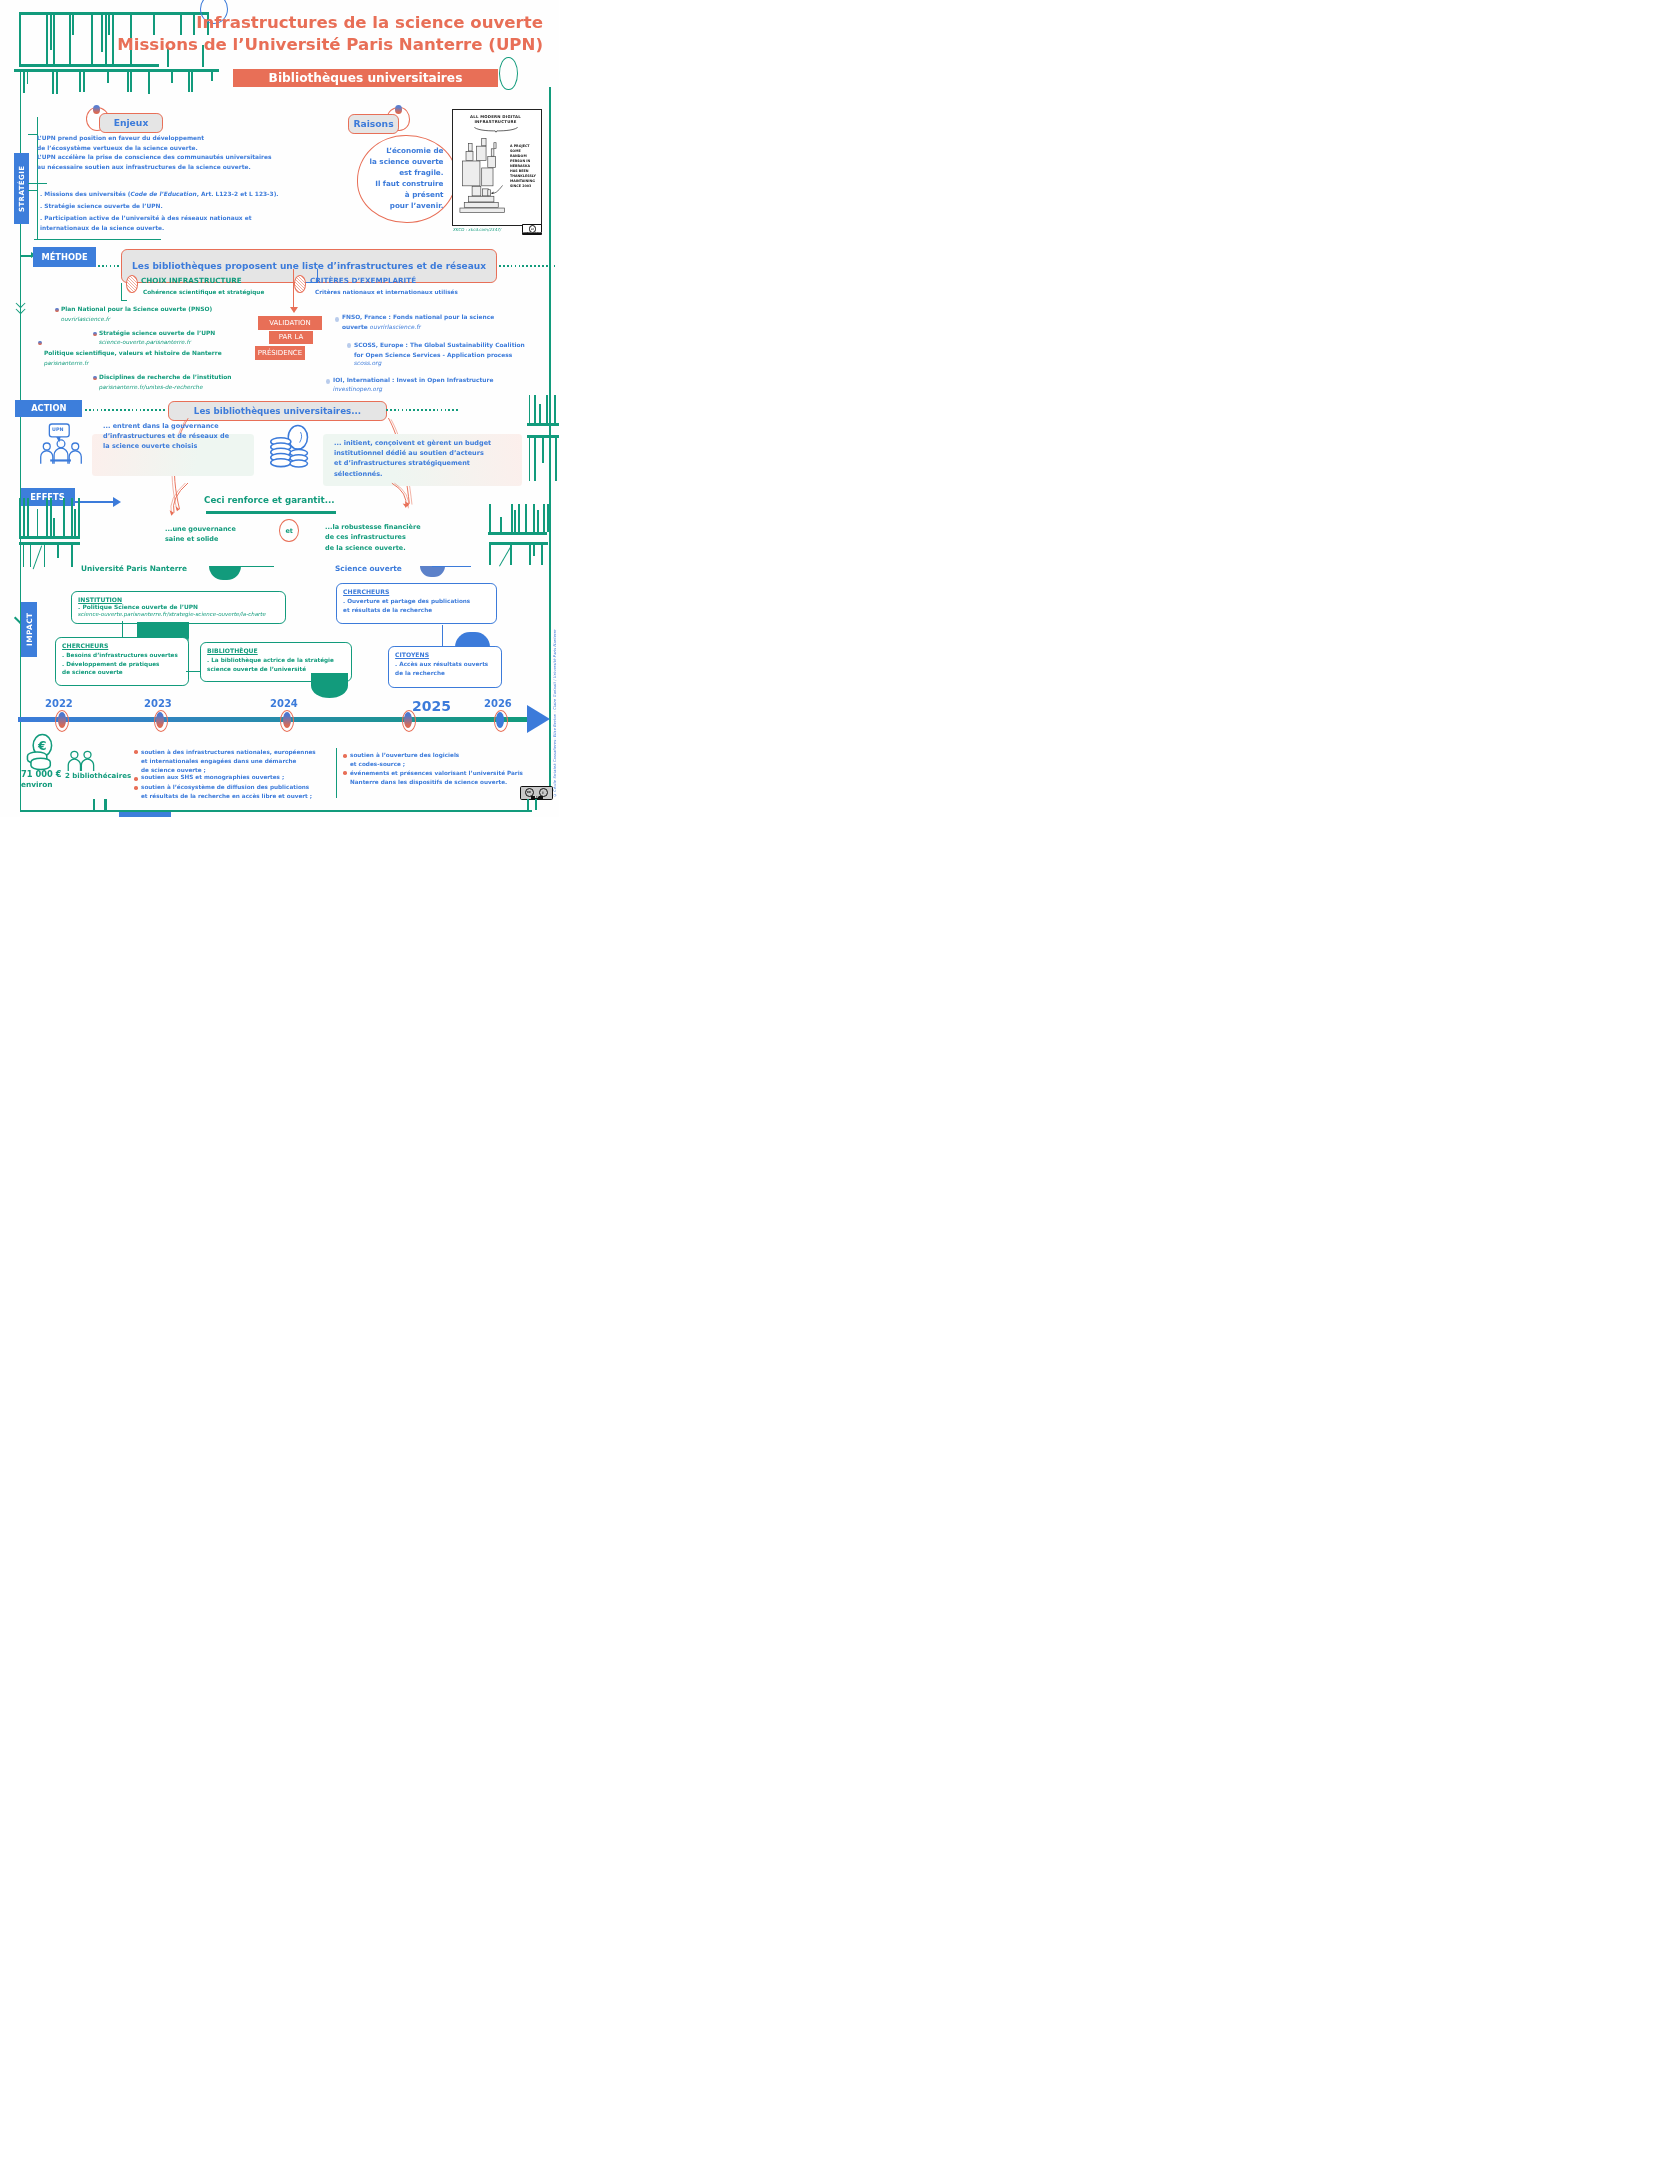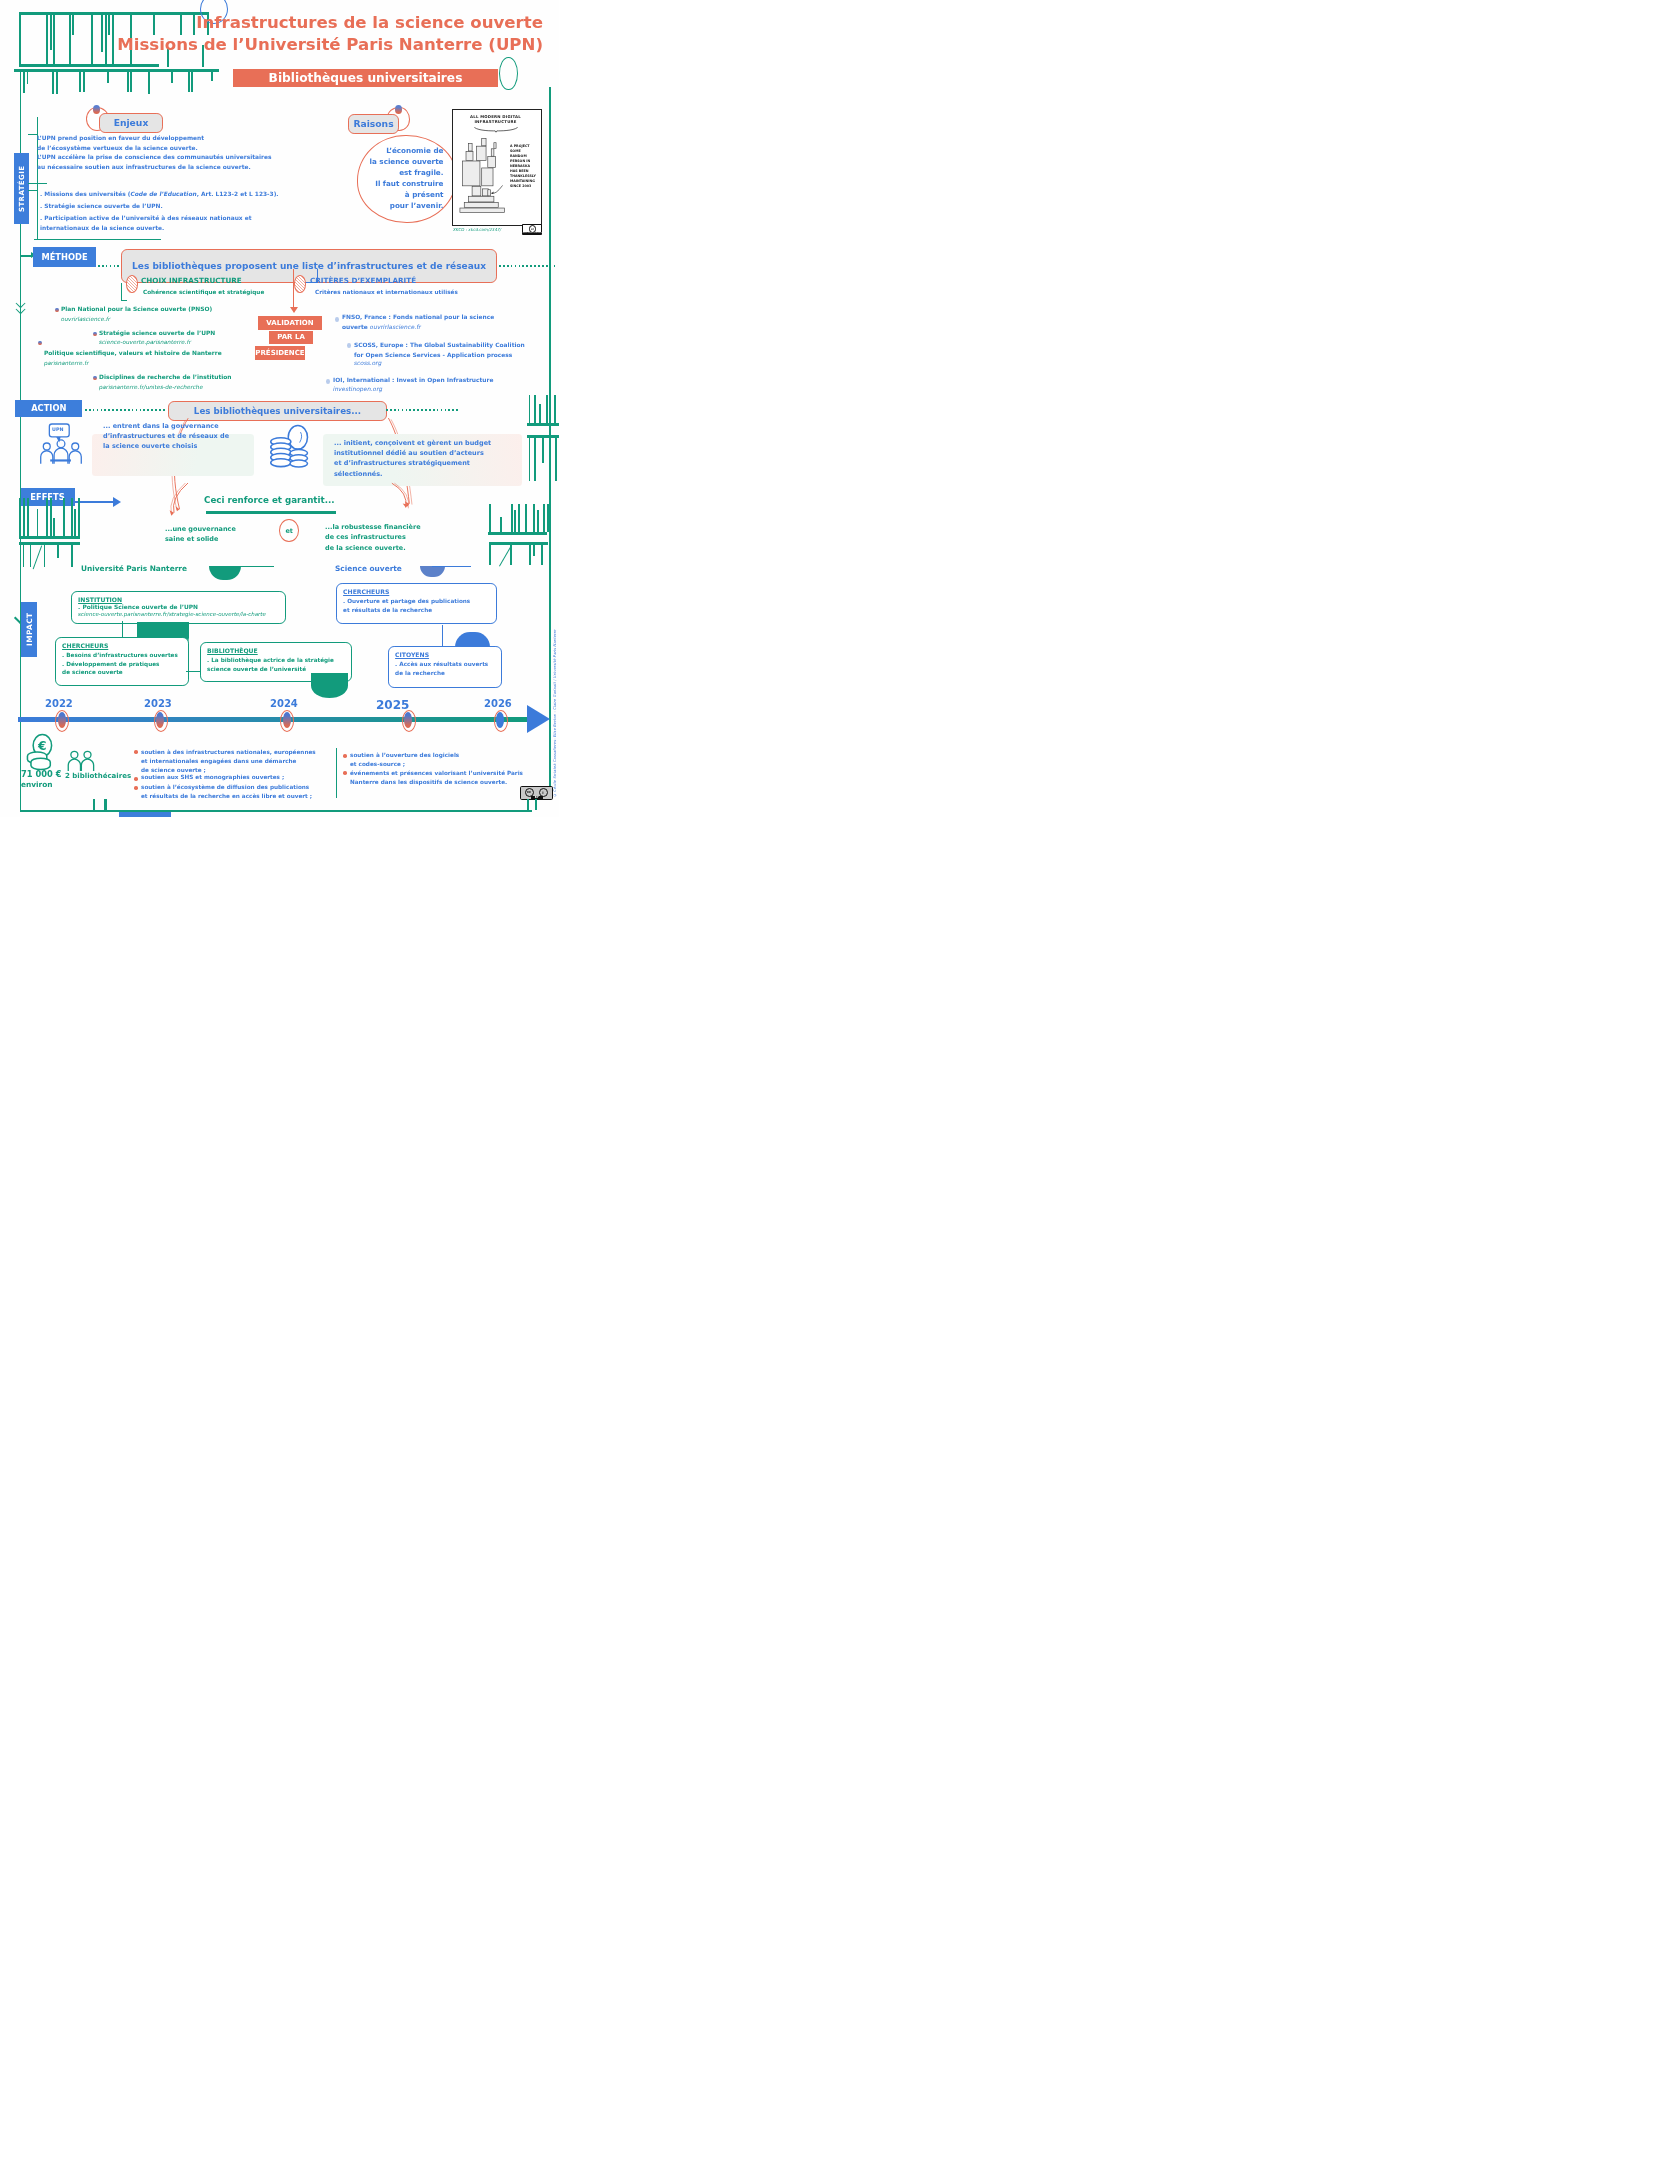--- a/index.html
+++ b/index.html
@@ -24,21 +24,21 @@
   .card{border-radius:3.5px;background:linear-gradient(100deg,#fcefec 0%,#eef6f1 65%)}
   .zz{position:absolute;height:2.2px;background-image:repeating-linear-gradient(90deg,#129B7C 0 1.7px,transparent 1.7px 3.9px)}
   .chev{position:absolute;width:5.7px;height:5.7px;border-left:1.7px solid #129B7C;border-bottom:1.7px solid #129B7C;transform:rotate(-45deg)}
   .gdot{position:absolute;background:linear-gradient(180deg,#5a7fd0 25%,#d96a55 80%);border-radius:50%}
   .bdot{position:absolute;background:#B9CCEC;border-radius:50%}
   .cdot{position:absolute;background:#E86F57;border-radius:50%}
   .hatch{position:absolute;border:0.9px solid #E86F57;border-radius:50%;
          background:repeating-linear-gradient(45deg,#F2AC9E 0 0.9px,#fff 0.9px 2.2px)}
   .blob{position:absolute;border:1.1px solid #E86F57;background:#fff}
   i{display:block;position:absolute;background:#129B7C}
-  .vbox{background:#E86F57;color:#fff;font-weight:700;display:flex;align-items:center;justify-content:center}
+  .vbox{background:#E86F57;color:#fff;font-weight:400;display:flex;align-items:center;justify-content:center}
   .mark-ring{position:absolute;border:0.9px solid #E86F57;border-radius:50%}
   .mark{position:absolute;border-radius:50%;background:linear-gradient(180deg,#4d77cf 20%,#d96a55 85%)}
   .mark.solid{background:#3C7BDA}
   svg{position:absolute;overflow:visible}
 </style>
 </head>
 <body>
 
 <div class="poster">
 
@@ -402,21 +402,21 @@
 
   <div class="abs bbox" style="left:388px;top:646px;width:100px;height:33px">
     <div class="blue b utl" style="font-size:6.1px">CITOYENS</div>
     <div class="blue b pre" style="font-size:5.7px;line-height:1.55;margin-top:2.2px">. Accès aux résultats ouverts
 de la recherche</div>
   </div>
 
   <div class="abs blue b" style="left:45px;top:698px;font-size:10px">2022</div>
   <div class="abs blue b" style="left:144px;top:698px;font-size:10px">2023</div>
   <div class="abs blue b" style="left:270px;top:698px;font-size:10px">2024</div>
-  <div class="abs blue b" style="left:376px;top:698px;font-size:12px">2025</div>
+  <div class="abs blue b" style="left:412px;top:698px;font-size:14px">2025</div>
   <div class="abs blue b" style="left:484px;top:698px;font-size:10px">2026</div>
 
   <div class="abs" style="left:17.5px;top:717px;width:511px;height:4.8px;background:linear-gradient(90deg,#3C7BDA,#129B7C)"></div>
   <div class="abs" style="left:527px;top:705px;width:0;height:0;border-top:14.4px solid transparent;border-bottom:14.4px solid transparent;border-left:23.6px solid #3C7BDA"></div>
 
   <div class="mark-ring" style="left:55px;top:710px;width:12.2px;height:20px"></div>
   <div class="mark" style="left:58px;top:712px;width:7.9px;height:15.7px"></div>
   <div class="mark-ring" style="left:154px;top:710px;width:12.2px;height:20px"></div>
   <div class="mark" style="left:156px;top:712px;width:7.9px;height:15.7px"></div>
   <div class="mark-ring" style="left:280px;top:710px;width:12.2px;height:20px"></div>

